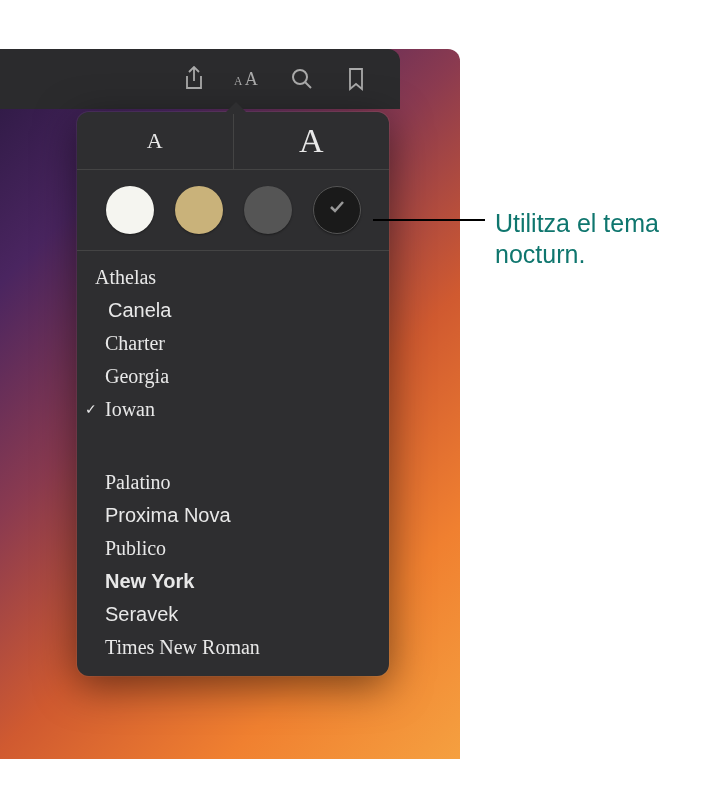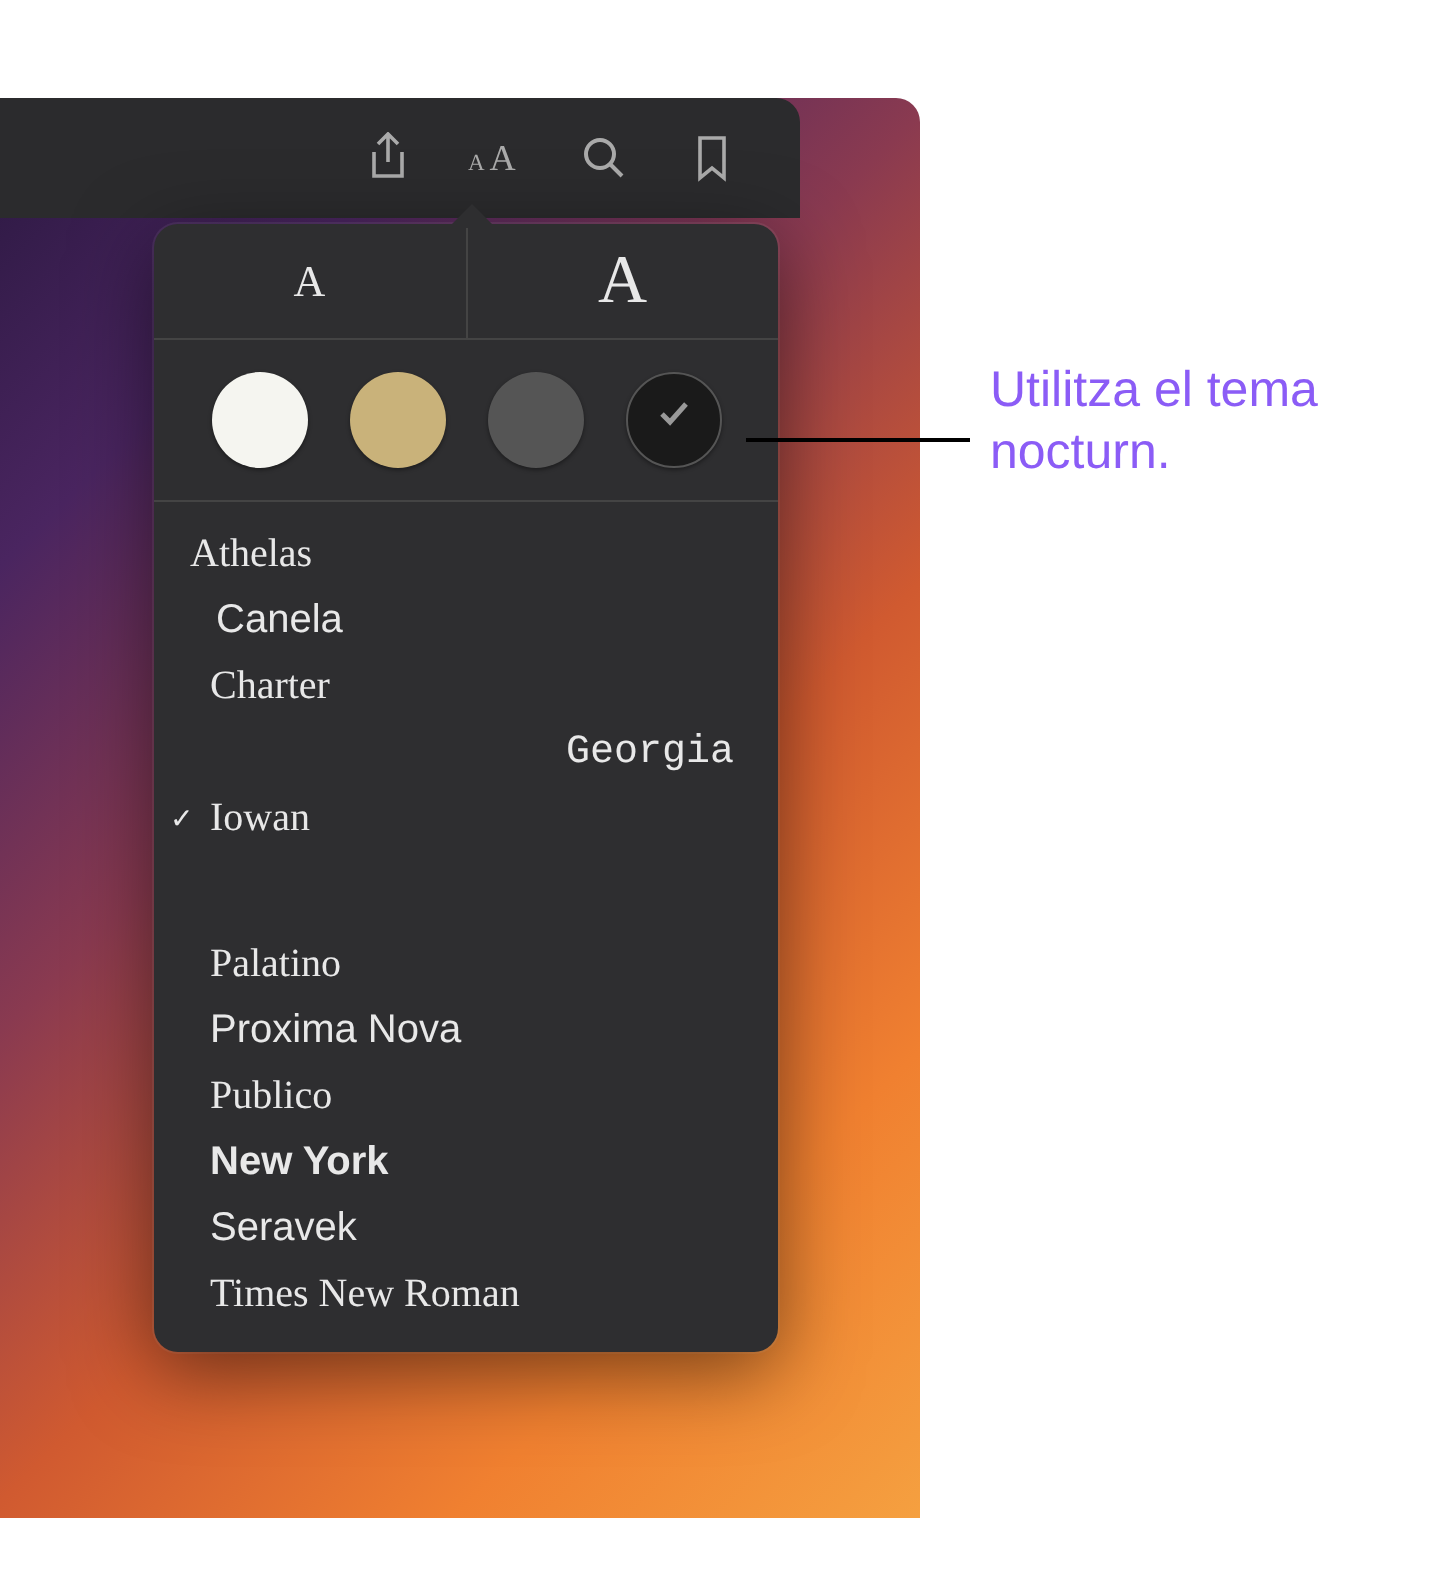--- a/index.html
+++ b/index.html
@@ -122,30 +122,30 @@
     .callout-line {
       position: absolute;
       top: 219px;
       left: 373px;
       width: 112px;
       height: 2px;
       background: #000;
     }
     .callout-text {
       position: absolute;
-      top: 180px;
+      top: 208px;
       left: 495px;
       font-size: 25px;
-      color: #8b5cf6;
+      color: #0f766e;
       line-height: 1.25;
     }
     .f-athelas { font-family: Georgia, serif; padding-left: 12px; }
     .f-canela { font-family: Liberation Sans, sans-serif; padding-left: 25px; }
     .f-charter { font-family: Georgia, serif; }
-    .f-georgia { font-family: Liberation Mono, monospace; justify-content: flex-end; }
+    .f-georgia { font-family: Liberation Serif, serif; }
     .f-iowan { font-family: "Iowan Old Style", Georgia, serif; }
     .f-palatino { font-family: Palatino, Georgia, serif; margin-top: 40px; }
     .f-sf { font-family: -apple-system, sans-serif; }
     .f-proxima { font-family: "Helvetica Neue", sans-serif; }
     .f-publico { font-family: Georgia, serif; }
     .f-newyork { font-family: Liberation Sans, sans-serif; font-weight: 600; }
     .f-seravek { font-family: "Helvetica Neue", sans-serif; }
     .f-times { font-family: "Times New Roman", serif; }
   </style>
 </head>

